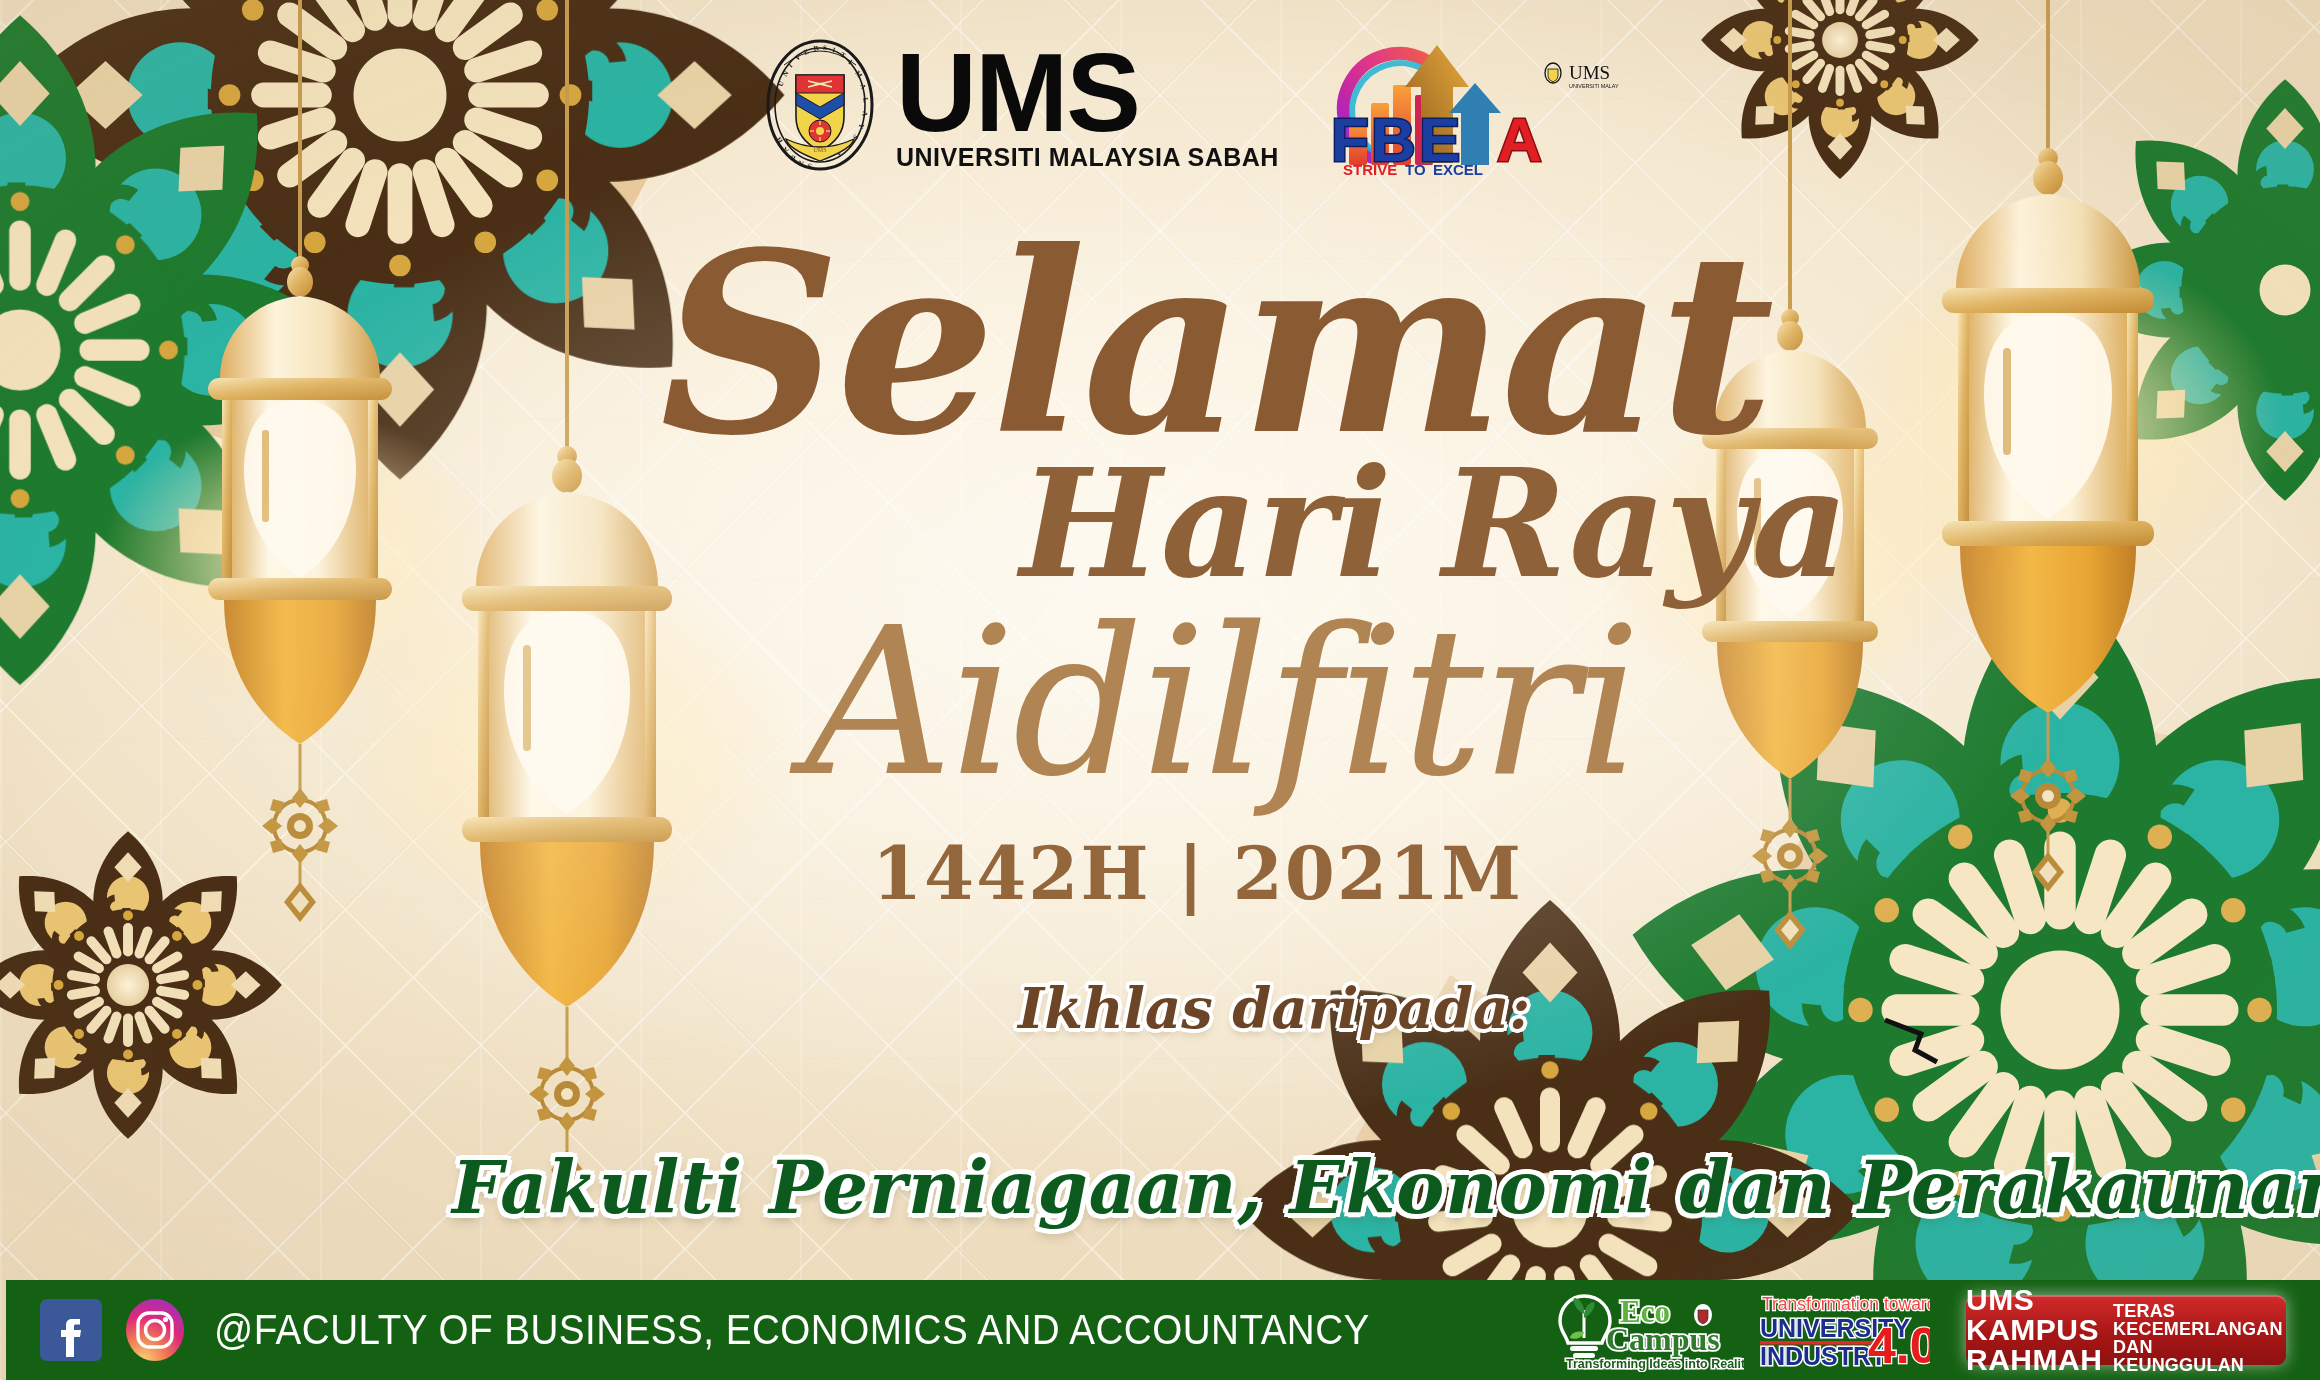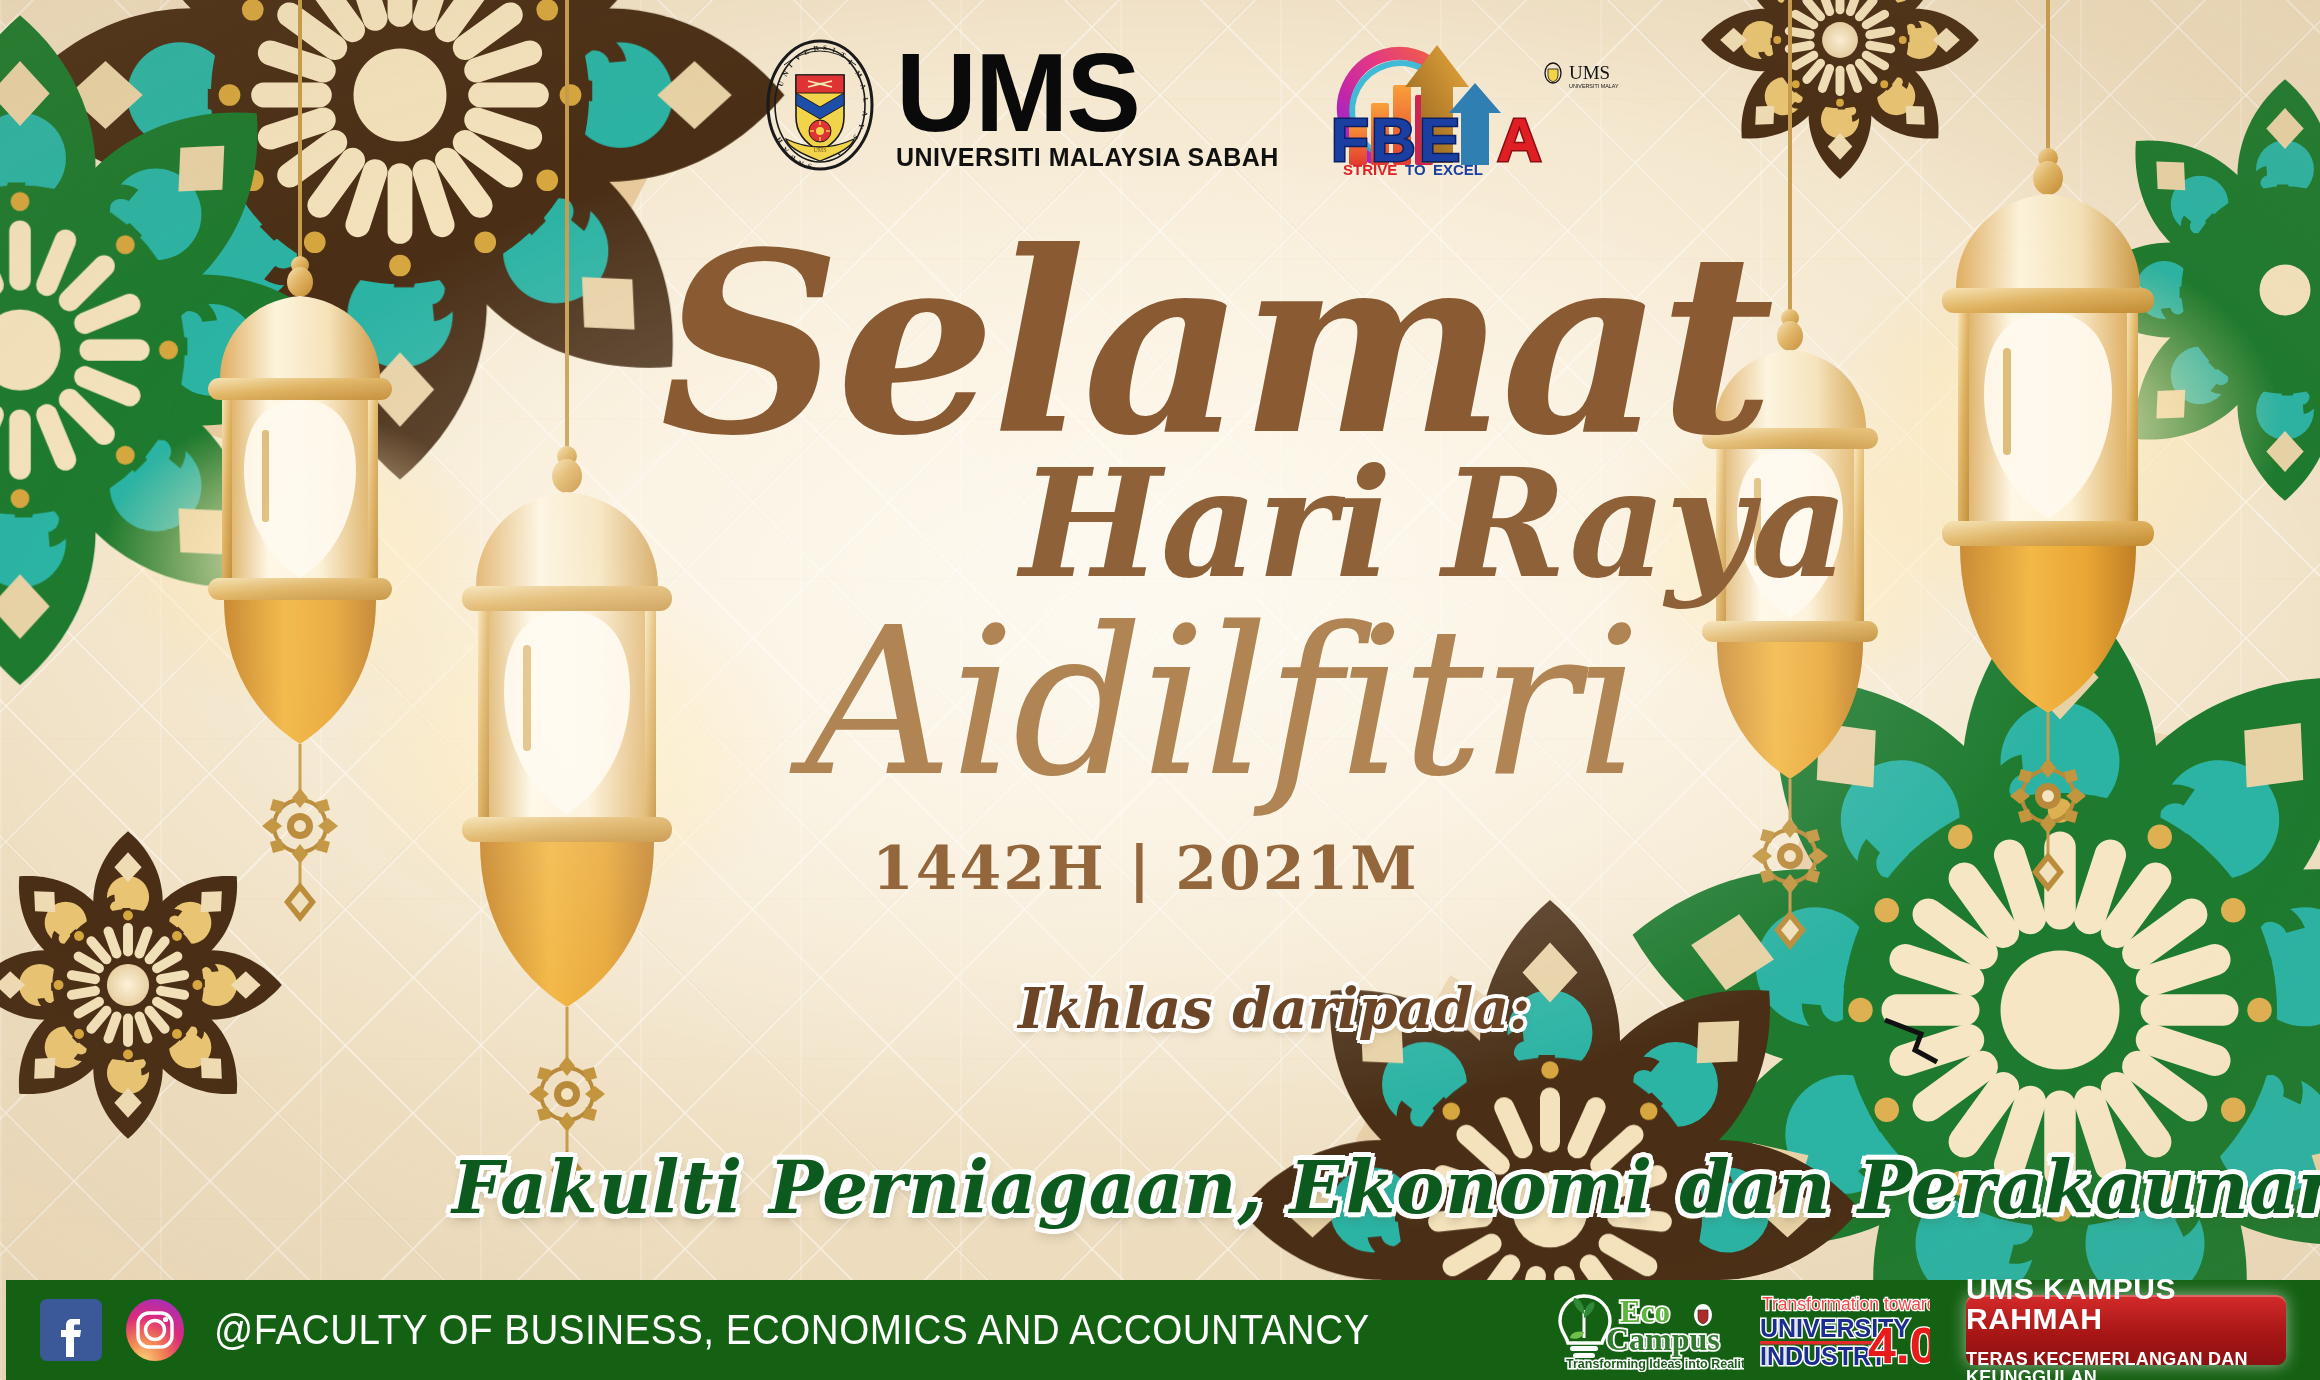--- a/index.html
+++ b/index.html
@@ -28,21 +28,21 @@
   svg.layer{position:absolute;left:0;top:0;width:2320px;height:1380px;overflow:visible;}
   
   .hl{position:absolute;white-space:nowrap;line-height:1;}
   #selamat{left:660px;top:218px;font-family:"DejaVu Serif",serif;font-style:italic;
     font-size:250px;font-weight:700;color:#8a5a33;letter-spacing:-4px;}
   #hariraya{left:1020px;top:448px;font-family:"DejaVu Serif",serif;font-style:italic;
     font-size:150px;font-weight:700;color:#8f6138;letter-spacing:-1px;}
   #aidil{left:805px;top:600px;font-family:"DejaVu Serif",serif;font-style:italic;
     font-size:205px;font-weight:400;color:#b08553;letter-spacing:-3px;}
   #yeartxt{left:872px;top:838px;font-family:"DejaVu Serif",serif;
-    font-size:60px;font-weight:700;color:#93663b;letter-spacing:2px;}
+    font-size:72px;font-weight:700;color:#93663b;letter-spacing:2px;}
   
   .scr{position:absolute;white-space:nowrap;font-family:"DejaVu Serif",serif;
     font-style:italic;font-weight:700;line-height:1;}
   #ikhlas{left:1018px;top:980px;font-size:56px;color:#6b4526;
     text-shadow:
       -3px -3px 0 #fff,3px -3px 0 #fff,-3px 3px 0 #fff,3px 3px 0 #fff,
       0 -4px 0 #fff,0 4px 0 #fff,-4px 0 0 #fff,4px 0 0 #fff,
       0 5px 9px rgba(120,90,50,.35);}
   #warga{left:958px;top:1056px;font-size:72px;color:#0c5a1e;letter-spacing:1px;
     text-shadow:
@@ -66,21 +66,21 @@
     font-family:"Liberation Sans",sans-serif;transform:scaleX(.92);transform-origin:left center;}
   .badge{position:absolute;top:50%;transform:translateY(-50%);}
   
   #eco{left:1548px;width:190px;height:84px;}
   
   #uni40{left:1752px;width:172px;height:78px;}
   
   #rahmah{left:1960px;width:320px;height:70px;border-radius:9px;
     background:linear-gradient(180deg,#d42b2b 0%,#a81616 55%,#8d1111 100%);
     box-shadow:0 0 16px rgba(255,255,255,.55),inset 0 2px 0 rgba(255,255,255,.28);
-    display:flex;flex-direction:column;align-items:center;justify-content:center;}
+    display:flex;flex-direction:row;align-items:center;justify-content:center;}
   #rahmah .t1{color:#fff;font-weight:700;font-size:30px;letter-spacing:.5px;line-height:1;}
   #rahmah .t2{color:#fff;font-weight:700;font-size:18px;letter-spacing:.2px;margin-top:16px;line-height:1;}
 </style>
 </head>
 <body>
 
 <div id="stage">
 
   <div class="lattice"></div>
   <div class="lattice2"></div>

